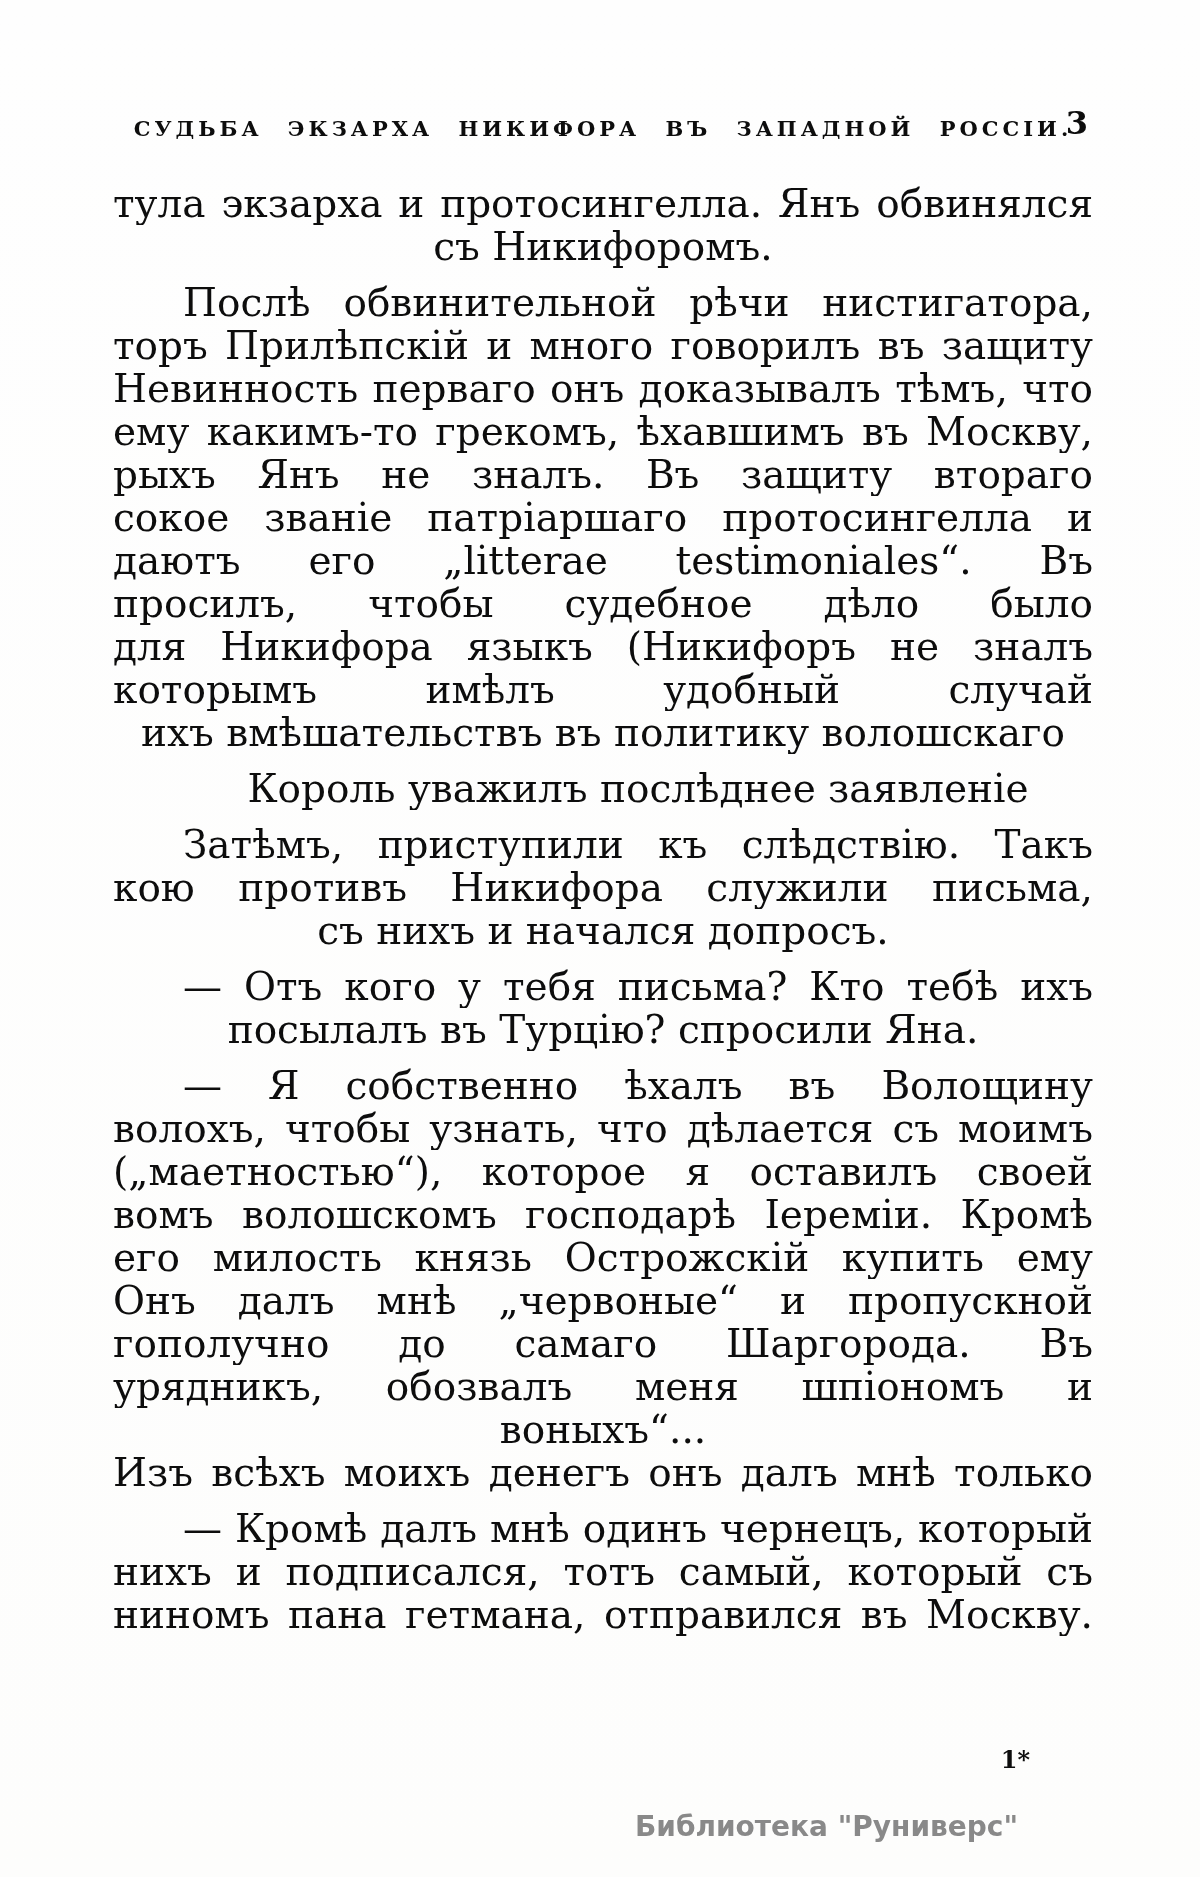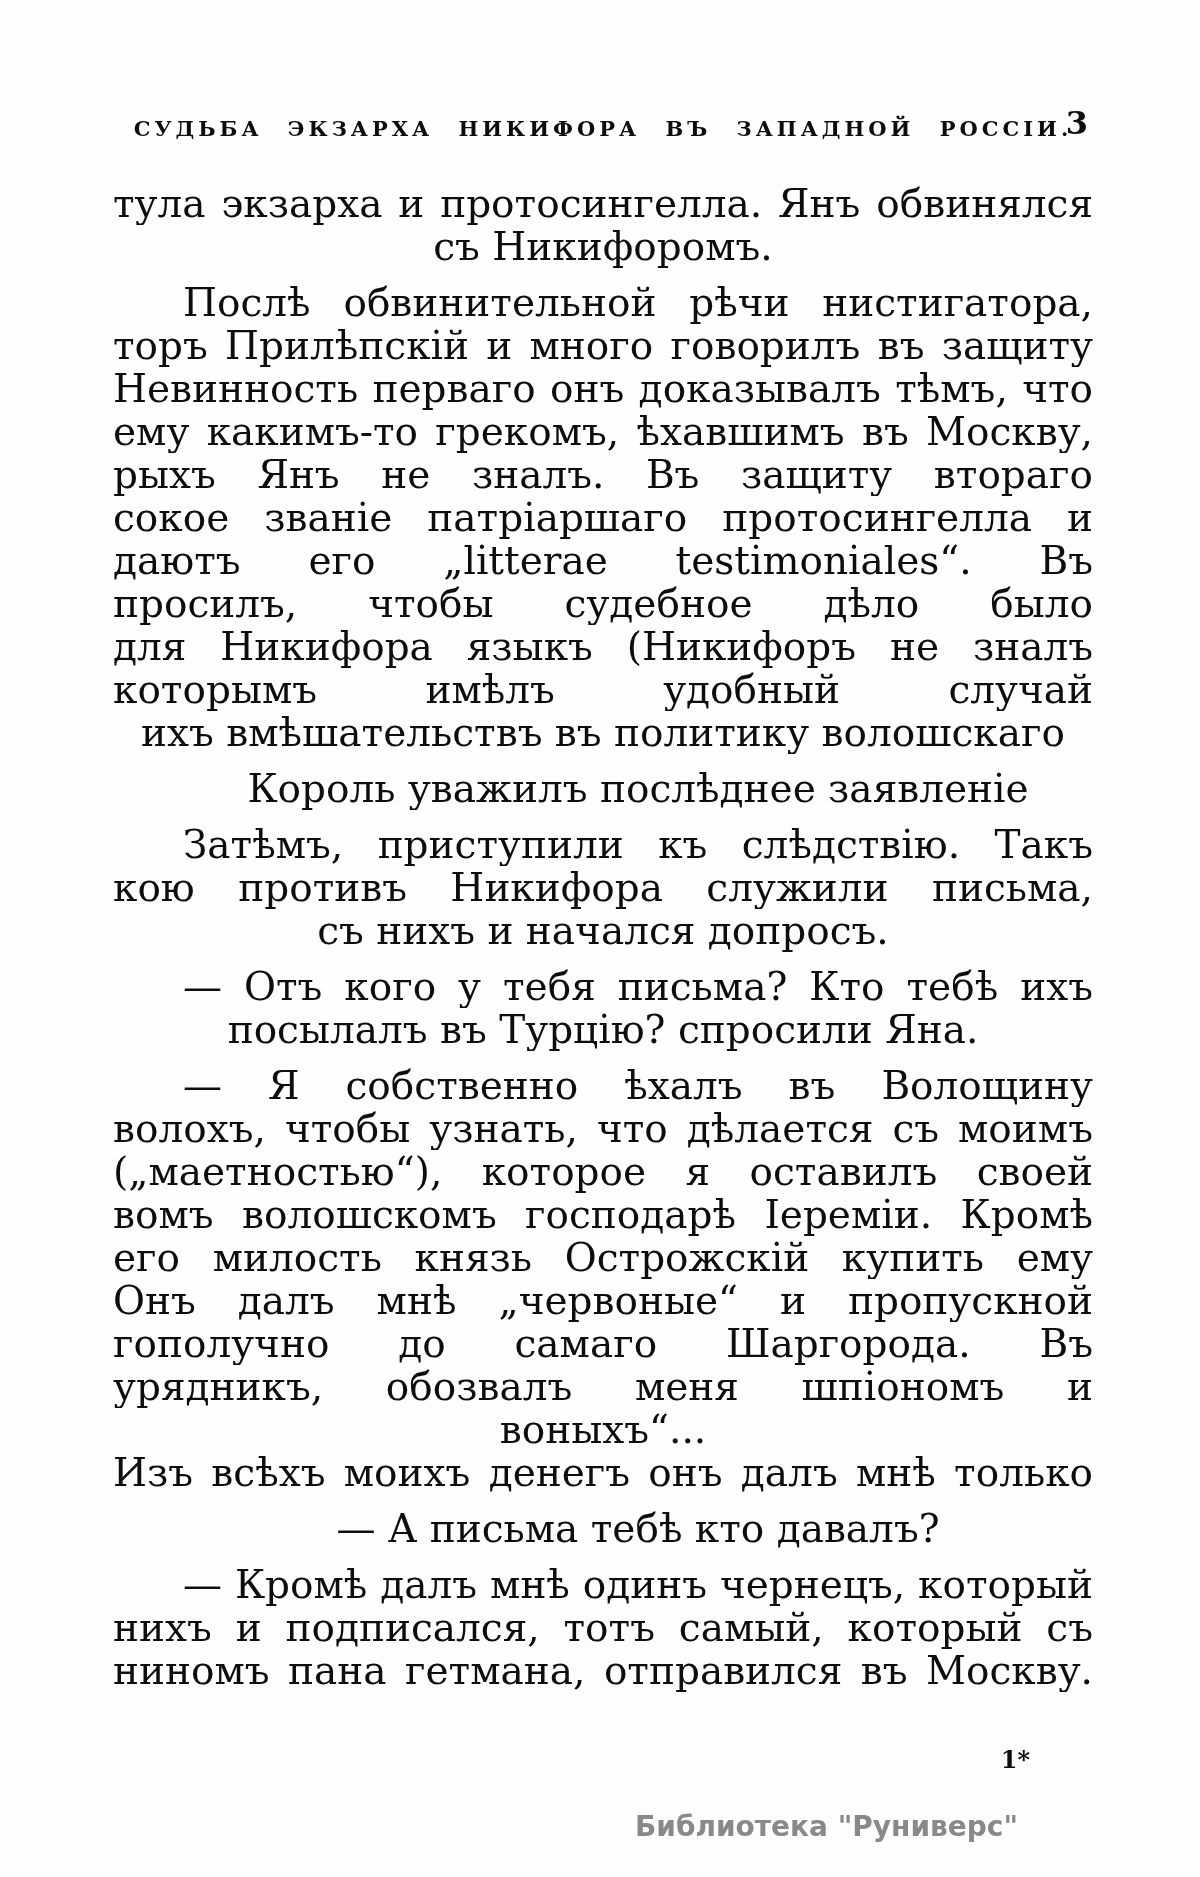--- a/index.html
+++ b/index.html
@@ -137,23 +137,20 @@
       <div class="ln j">(„маетностью“), которое я оставилъ своей женѣ при неласко-</div>
       <div class="ln j">вомъ волошскомъ господарѣ Іереміи. Кромѣ того, меня послалъ</div>
       <div class="ln j">его милость князь Острожскій купить ему турецкихъ лошадей...</div>
       <div class="ln j">Онъ далъ мнѣ „червоные“ и пропускной листъ... Я ѣхалъ бла-</div>
       <div class="ln j">гополучно до самаго Шаргорода. Въ Шаргородѣ меня схватилъ</div>
       <div class="ln j">урядникъ, обозвалъ меня шпіономъ и отобралъ мою торбу...</div>
       <div class="ln last">воныхъ“...</div>
       <div class="ln j">Изъ всѣхъ моихъ денегъ онъ далъ мнѣ только два „чер-</div>
     </div>
 
-    <div class="para">
-      <div class="ln last ind">— А письма тебѣ кто давалъ?</div>
-    </div>
 
     <div class="para">
       <div class="ln j ind">— Кромѣ далъ мнѣ одинъ чернецъ, который тутъ-же на</div>
       <div class="ln j">нихъ и подписался, тотъ самый, который съ Моратомъ, мѣща-</div>
       <div class="ln j">ниномъ пана гетмана, отправился въ Москву. Онъ узналъ, что</div>
     </div>
 
   </div>
 
   <div class="signature-mark">1*</div>

